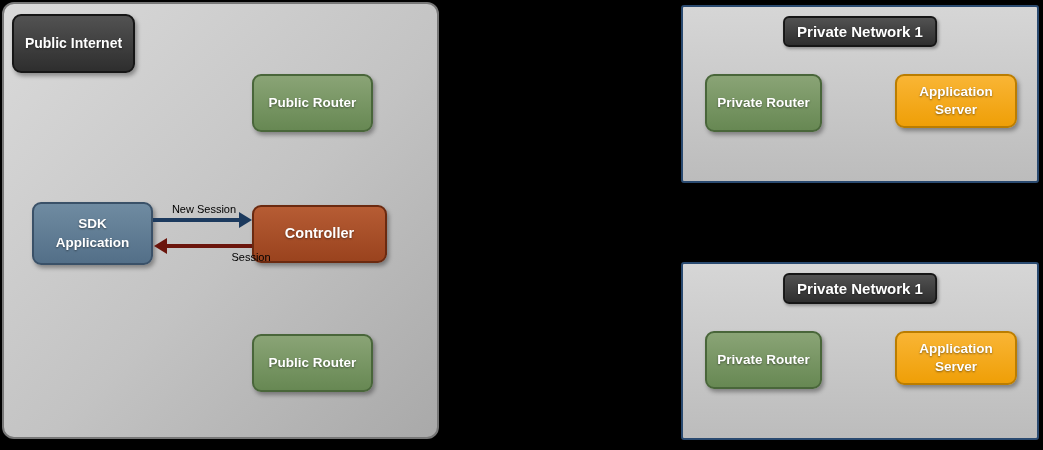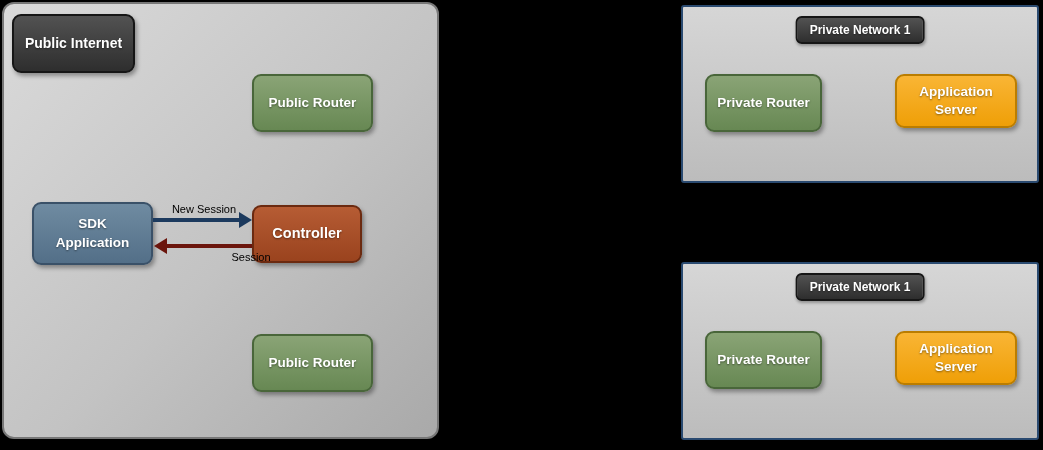--- a/index.html
+++ b/index.html
@@ -83,21 +83,21 @@
     position: absolute;
     top: 9px;
     left: 50%;
     transform: translateX(-50%);
     padding: 5px 12px;
     background: linear-gradient(180deg, #525252 0%, #2e2e2e 100%);
     border: 2px solid #161616;
     border-radius: 6px;
     color: #fff;
     font-weight: bold;
-    font-size: 12px;
+    font-size: 15px;
     white-space: nowrap;
     text-shadow: 0 1px 2px rgba(0,0,0,0.45);
     box-shadow: 1px 2px 3px rgba(0,0,0,0.3);
   }
 
   .arrows-svg {
     position: absolute;
     left: 147px; top: 194px;
     width: 106px; height: 62px;
     overflow: visible;
@@ -113,21 +113,21 @@
     font-size: 11px;
     white-space: nowrap;
   }
   .arrow-label.new-session { top: 199px; }
   .arrow-label.session { top: 247px; margin-left: 47px; }
 
   
   .pos-public-internet { left: 8px;   top: 10px;  width: 123px; height: 59px; }
   .pos-router-top      { left: 248px; top: 70px;  width: 121px; height: 58px; }
   .pos-sdk-app         { left: 28px;  top: 198px; width: 121px; height: 63px; }
-  .pos-controller      { left: 248px; top: 201px; width: 110px; height: 58px; }
+  .pos-controller      { left: 248px; top: 201px; width: 135px; height: 58px; }
   .pos-router-bottom   { left: 248px; top: 330px; width: 121px; height: 58px; }
 
   
   .pos-priv-router     { left: 22px;  top: 67px;  width: 117px; height: 58px; }
   .pos-app-server      { left: 212px; top: 67px;  width: 122px; height: 54px; }
 </style>
 </head>
 <body>
 
 <div class="canvas">

